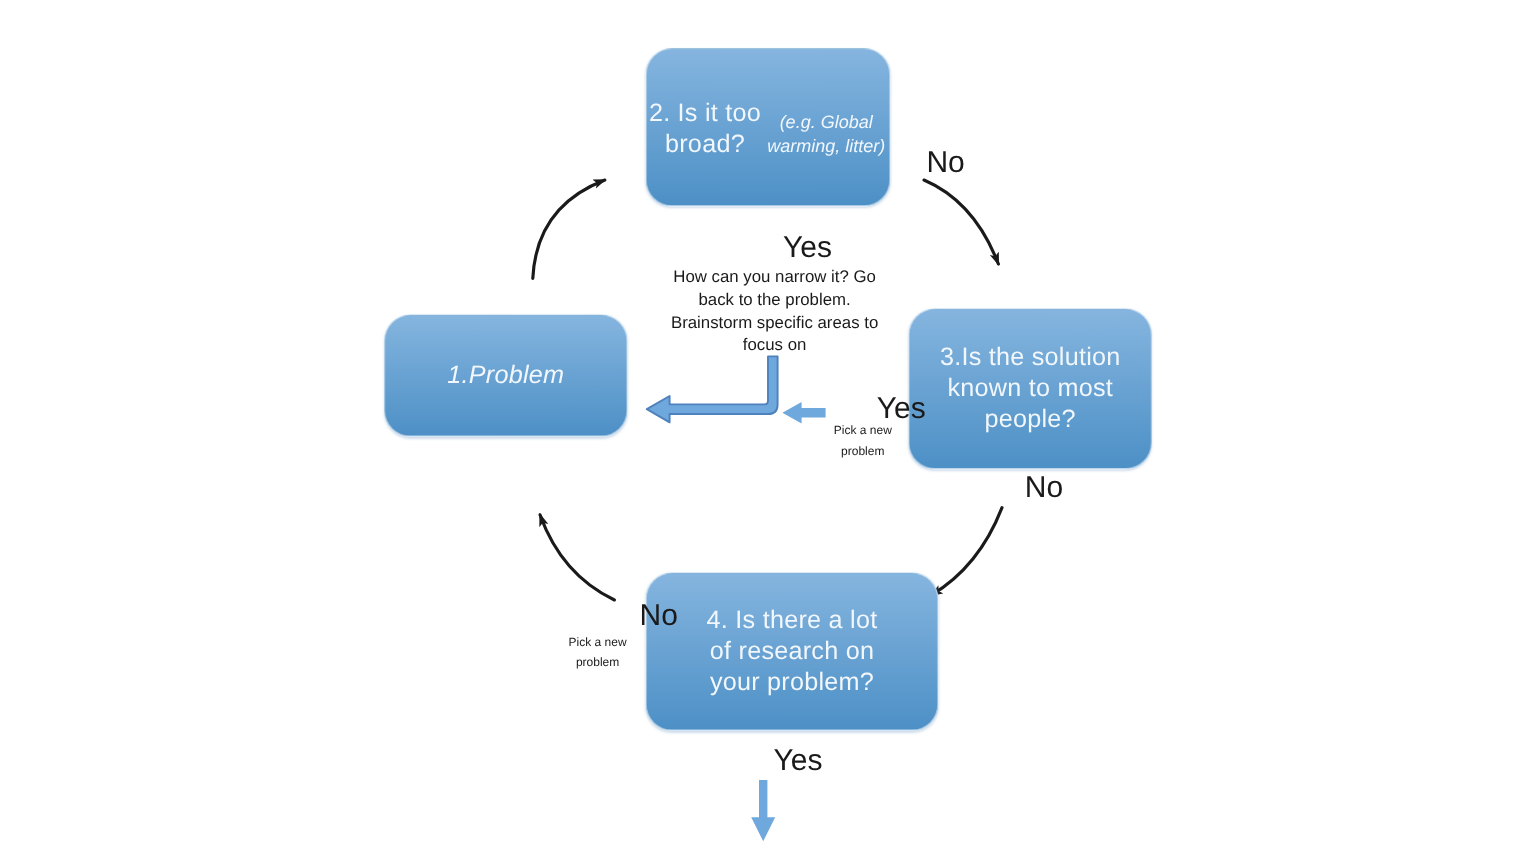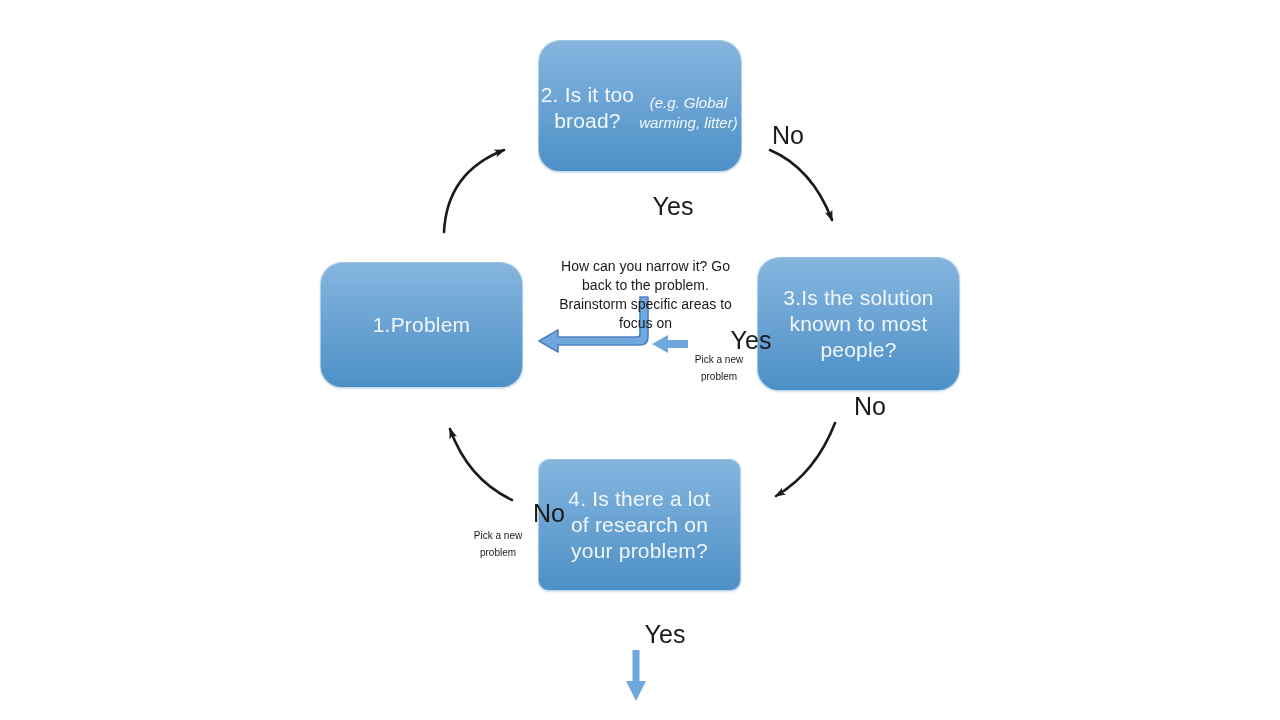--- a/index.html
+++ b/index.html
@@ -34,38 +34,38 @@
     font-size: 21px;
     line-height: 26px;
     letter-spacing: 0.2px;
   }
   .node-subtitle {
     font-size: 15px;
     line-height: 20px;
     margin-top: 9px;
     font-style: italic;
   }
-  #node-problem        { left: 320px; top: 262px; width: 203px; height: 126px; }
+  #node-problem        { left: 320px; top: 262px; width: 203px; height: 102px; font-style: italic; }
   #node-problem .node-title { max-width: 170px; }
   #node-too-broad      { left: 538px; top: 40px;  width: 204px; height: 132px; padding-top: 4px; }
   #node-too-broad .node-title { max-width: 140px; }
   #node-too-broad .node-subtitle { max-width: 165px; }
   #node-solution-known { left: 757px; top: 257px; width: 203px; height: 134px; }
   #node-solution-known .node-title { max-width: 170px; }
-  #node-research       { left: 538px; top: 459px; width: 203px; height: 132px; border-radius: 11px; }
+  #node-research       { left: 538px; top: 477px; width: 244px; height: 132px; }
   #node-research .node-title { max-width: 165px; }
 
   .lbl {
     position: absolute;
     color: #1a1a1a;
     text-align: center;
   }
   .lbl-big   { font-size: 25px; line-height: 24px; margin-left: 28px; }
   .lbl-small { font-size: 10px; line-height: 17px; }
-  .lbl-note  { font-size: 14px; line-height: 19px; margin-top: 36px; }
+  .lbl-note  { font-size: 14px; line-height: 19px; }
 
   #lbl-no-top        { left: 742px; top: 123px; width: 36px; }
   #lbl-yes-middle    { left: 600px; top: 194px; width: 90px; }
   #lbl-narrow-note   { left: 548px; top: 221px; width: 195px; }
   #lbl-yes-right     { left: 700px; top: 328px; width: 46px; }
   #lbl-pick-right    { left: 676px; top: 351px; width: 86px; }
   #lbl-no-solution   { left: 824px; top: 394px; width: 36px; }
   #lbl-no-research   { left: 503px; top: 501px; width: 36px; }
   #lbl-pick-left     { left: 455px; top: 527px; width: 86px; }
   #lbl-yes-bottom    { left: 611px; top: 622px; width: 52px; }

